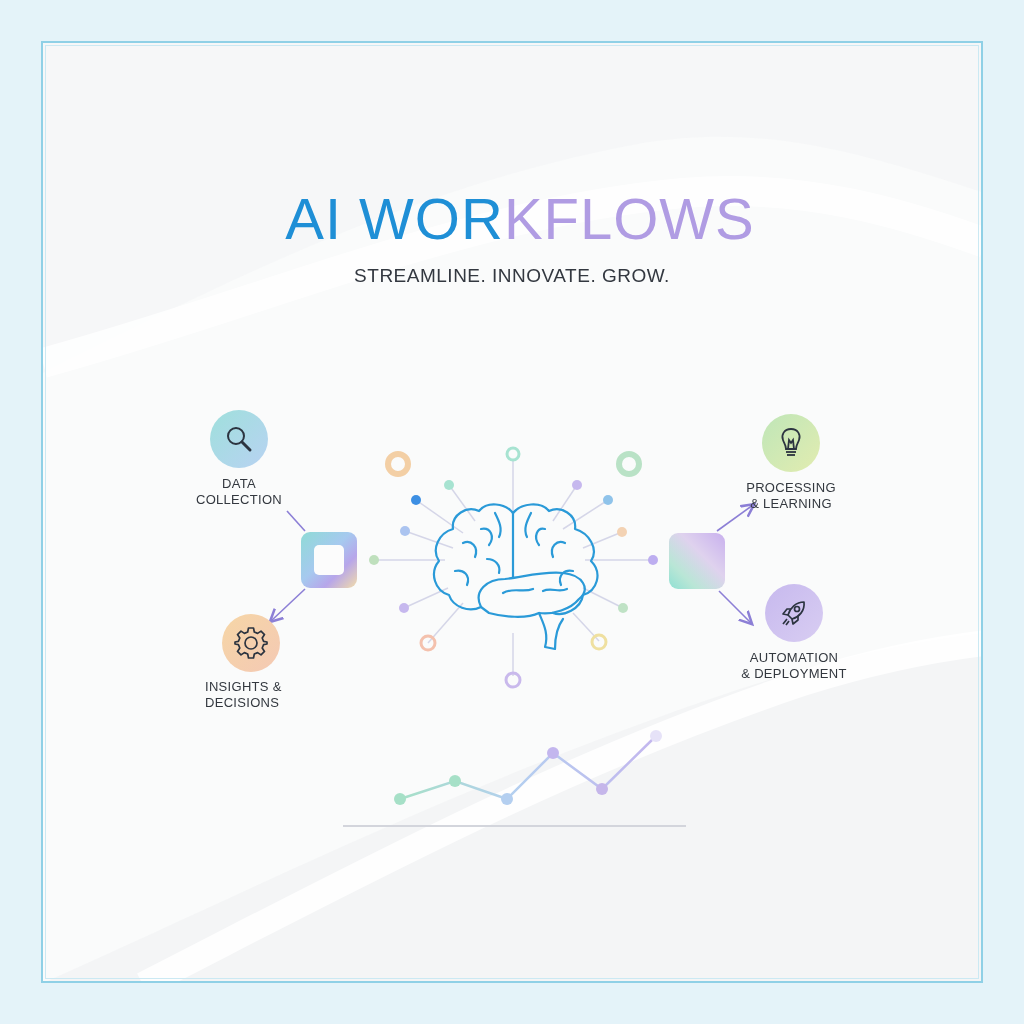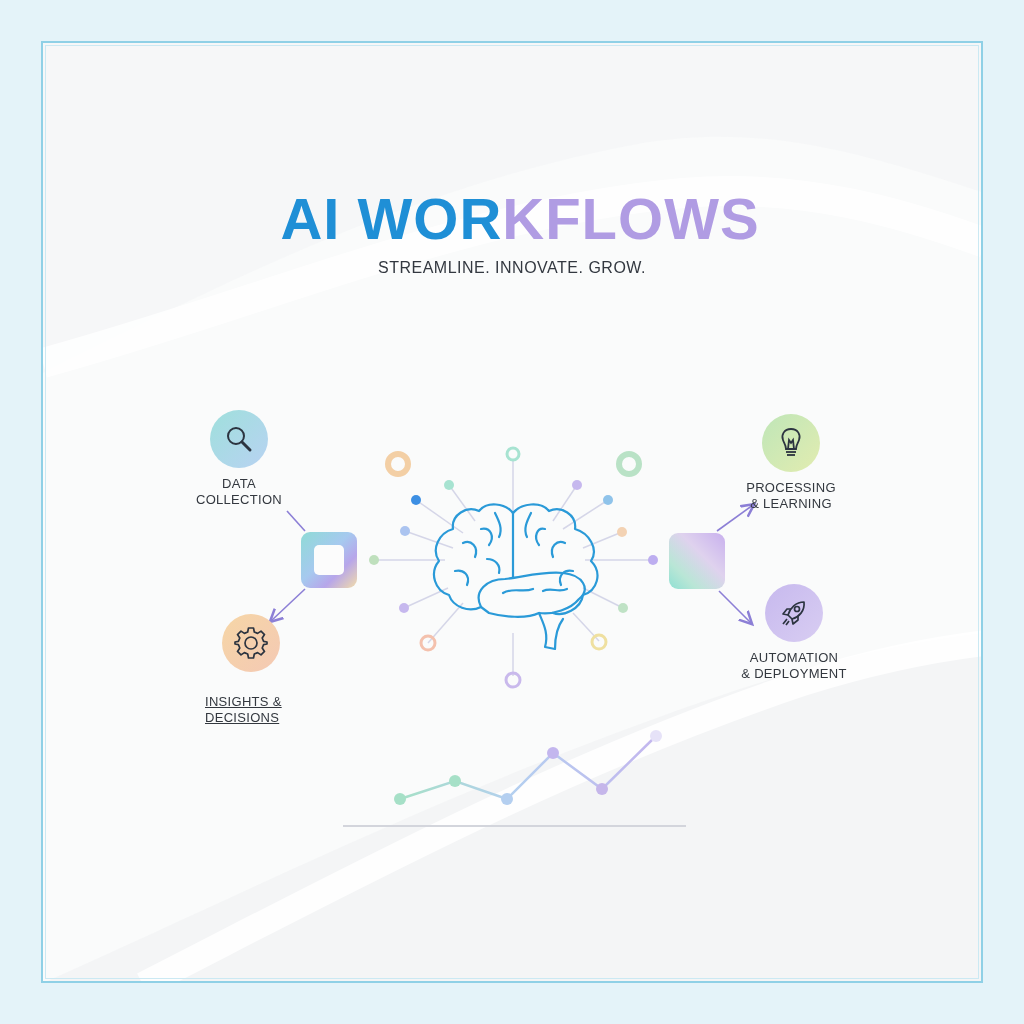--- a/index.html
+++ b/index.html
@@ -18,29 +18,29 @@
     overflow: hidden;
   }
   .frame::after {
     content: ""; position: absolute; inset: 2px;
     border: 1px solid #cbe9f3; pointer-events: none;
   }
   .swoosh { position: absolute; inset: 0; pointer-events: none; }
   .title {
     position: absolute; left: 16px; right: 0; top: 146px;
     text-align: center;
-    font-size: 58px; font-weight: 700; letter-spacing: 1px;
+    font-size: 58px; font-weight: 400; letter-spacing: 1px;
     line-height: 60px;
   }
   .title .p1 { color: #1f8fd6; }
   .title .p2 { color: #b09ce3; }
   .subtitle {
-    position: absolute; left: 0; right: 0; top: 216px;
+    position: absolute; left: 0; right: 0; top: 222px;
     text-align: center;
-    font-size: 16px; color: #333840; letter-spacing: 0.5px;
+    font-size: 19px; color: #333840; letter-spacing: 0.5px;
   }
   .node {
     position: absolute; text-align: center;
   }
   .node .circle {
     width: 58px; height: 58px; border-radius: 50%;
     margin: 0 auto; display: flex; align-items: center; justify-content: center;
   }
   .node .label {
     margin-top: 8px; font-size: 13px; color: #33383f; line-height: 16px;
@@ -210,17 +210,17 @@
 &amp; DEPLOYMENT</div>
   </div>
 
   <div class="node" style="left:138px; top:571px; width:140px;">
     <div class="circle" style="background: linear-gradient(135deg,#f6d6a6,#f4c9b4);">
       <svg width="34" height="34" viewBox="0 0 34 34" fill="none" stroke="#2c3440" stroke-width="1.7" stroke-linejoin="round">
         <path d="M14.5 3 L19.5 3 L20.3 7 L23.6 8.4 L27 6.1 L30.5 9.6 L28.2 13 L29.6 16.3 L33 17 L33 19 L29.6 19.7 L28.2 23 L30.5 26.4 L27 29.9 L23.6 27.6 L20.3 29 L19.5 33 L14.5 33 L13.7 29 L10.4 27.6 L7 29.9 L3.5 26.4 L5.8 23 L4.4 19.7 L1 19 L1 17 L4.4 16.3 L5.8 13 L3.5 9.6 L7 6.1 L10.4 8.4 L13.7 7 Z" transform="translate(0,-1)"></path>
         <circle cx="17" cy="17" r="6"></circle>
       </svg>
     </div>
-    <div class="label" style="margin-top:22px; text-align:left; padding-left:24px;text-decoration:underline;">INSIGHTS &amp;
+    <div class="label" style="margin-top:7px; text-align:left; padding-left:24px;">INSIGHTS &amp;
   DECISIONS</div>
   </div>
 
 </div>
 
 </body></html>

